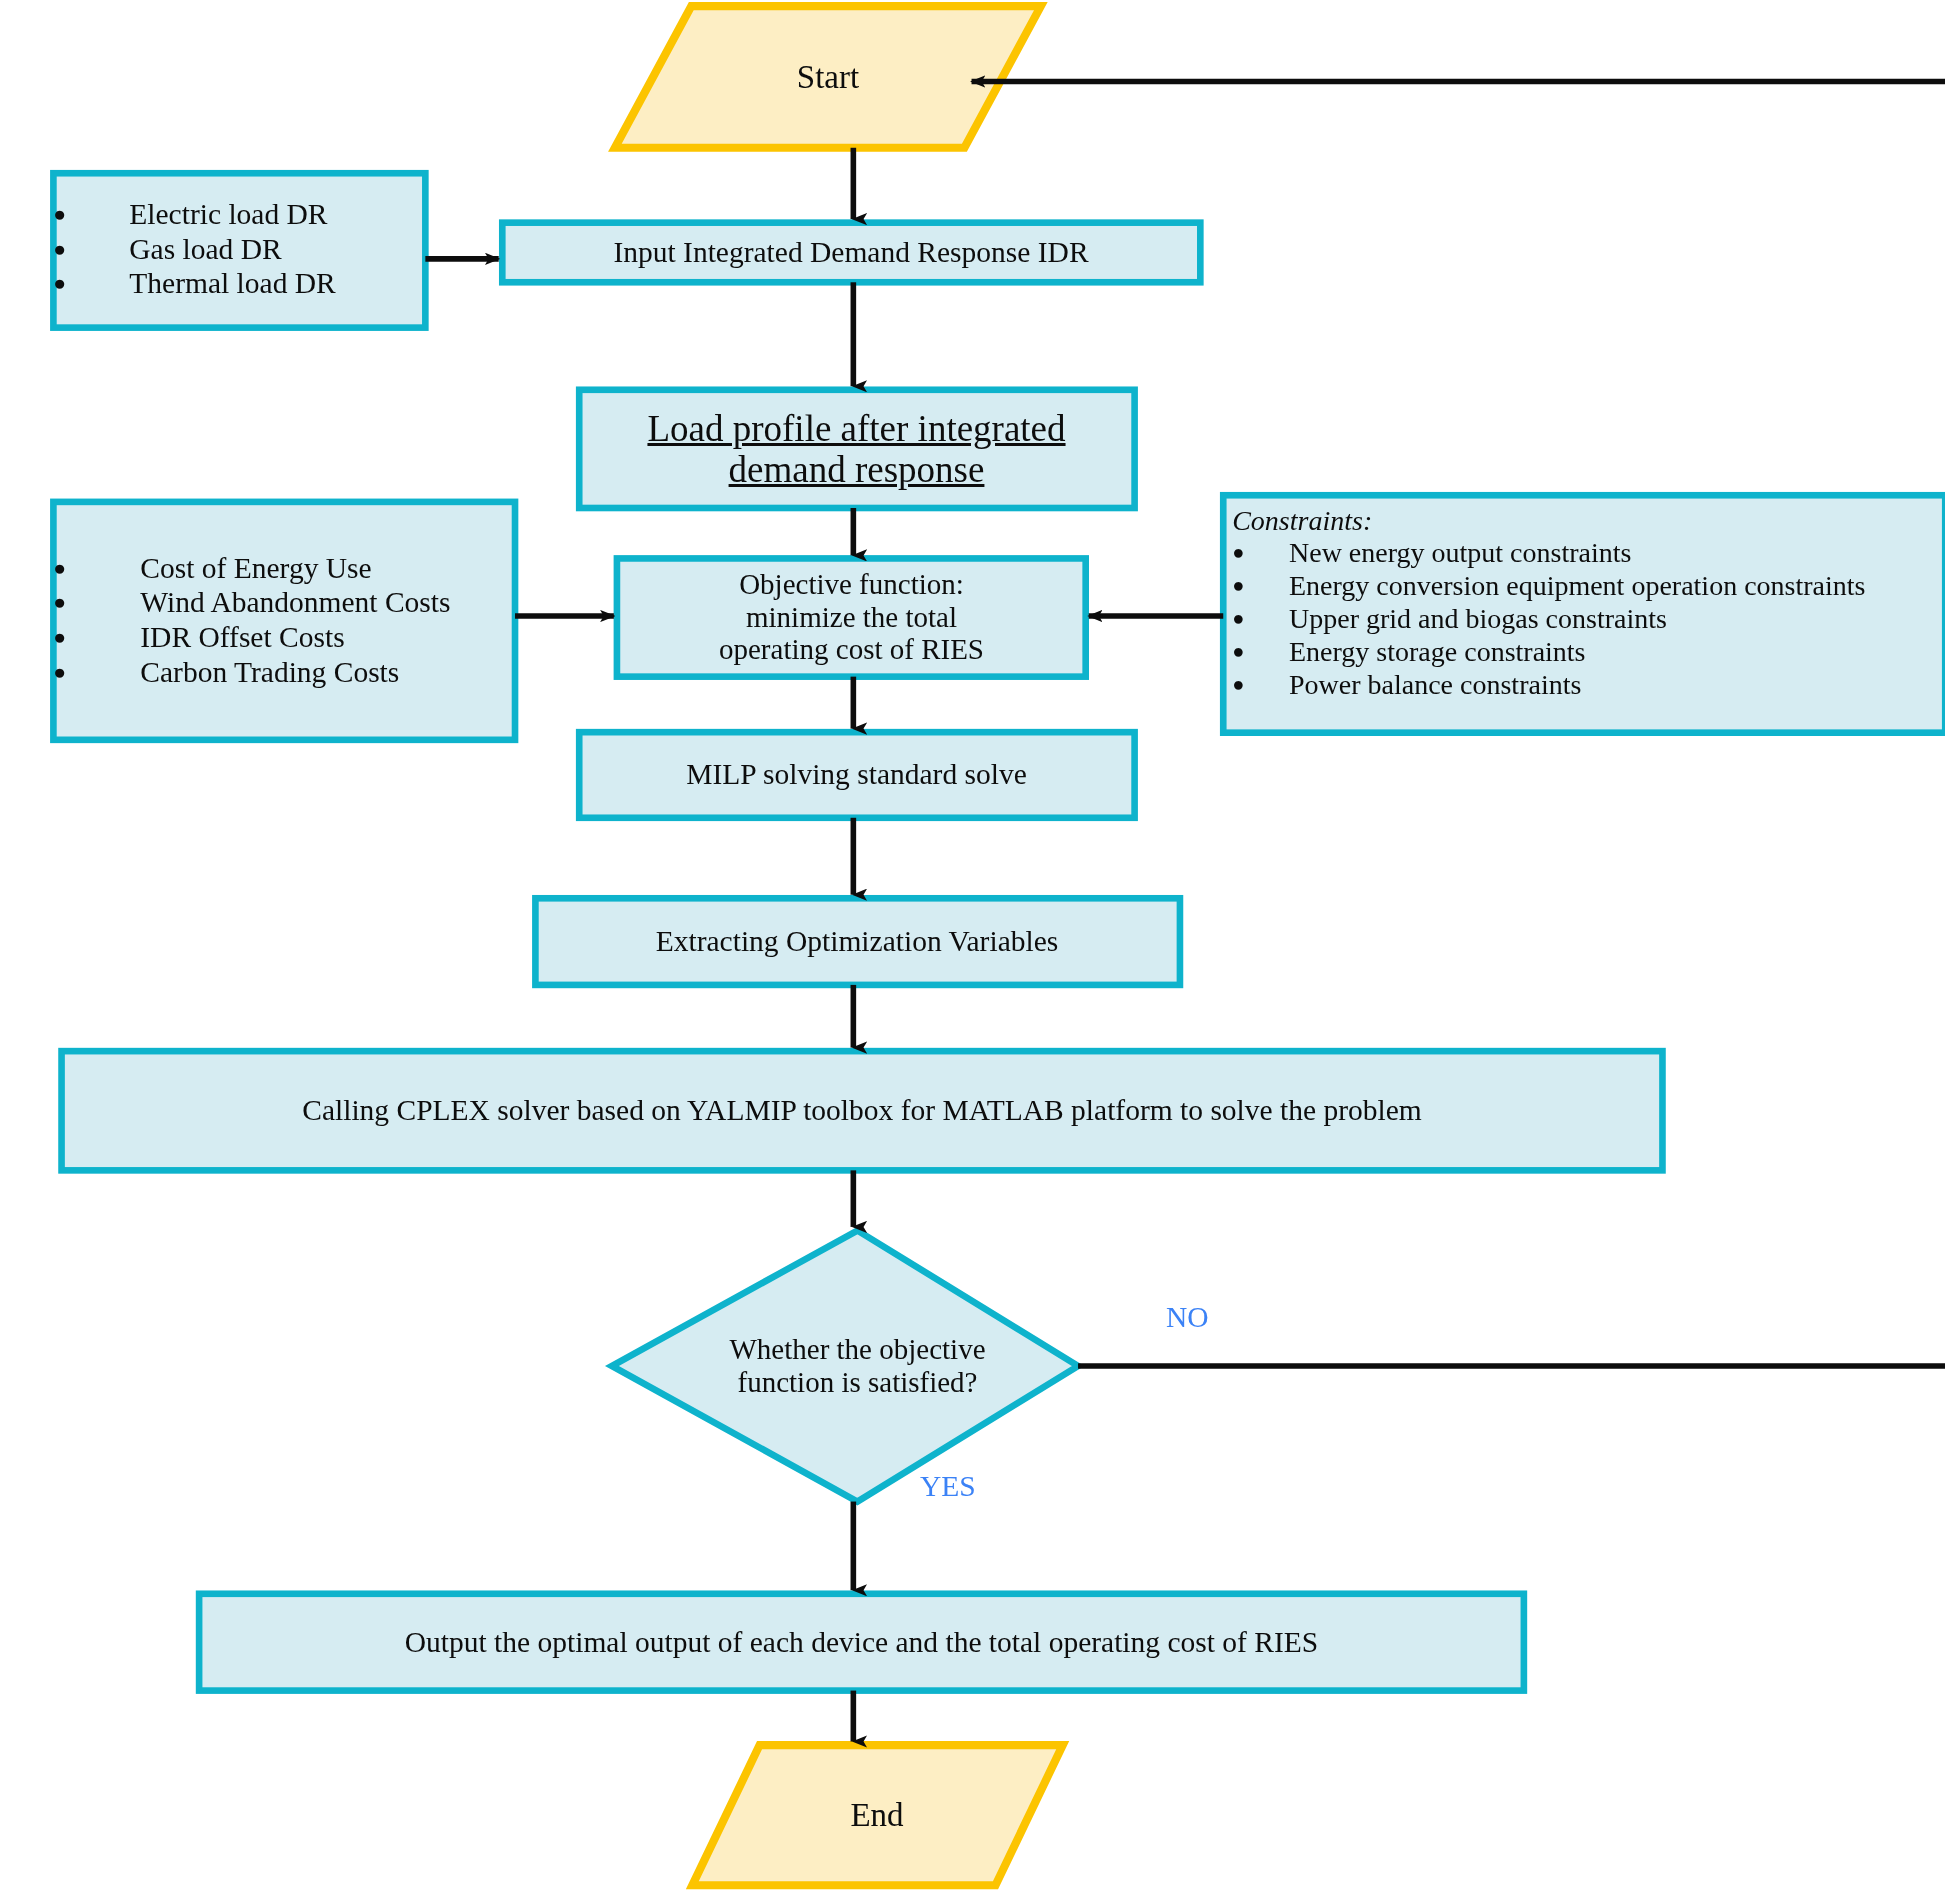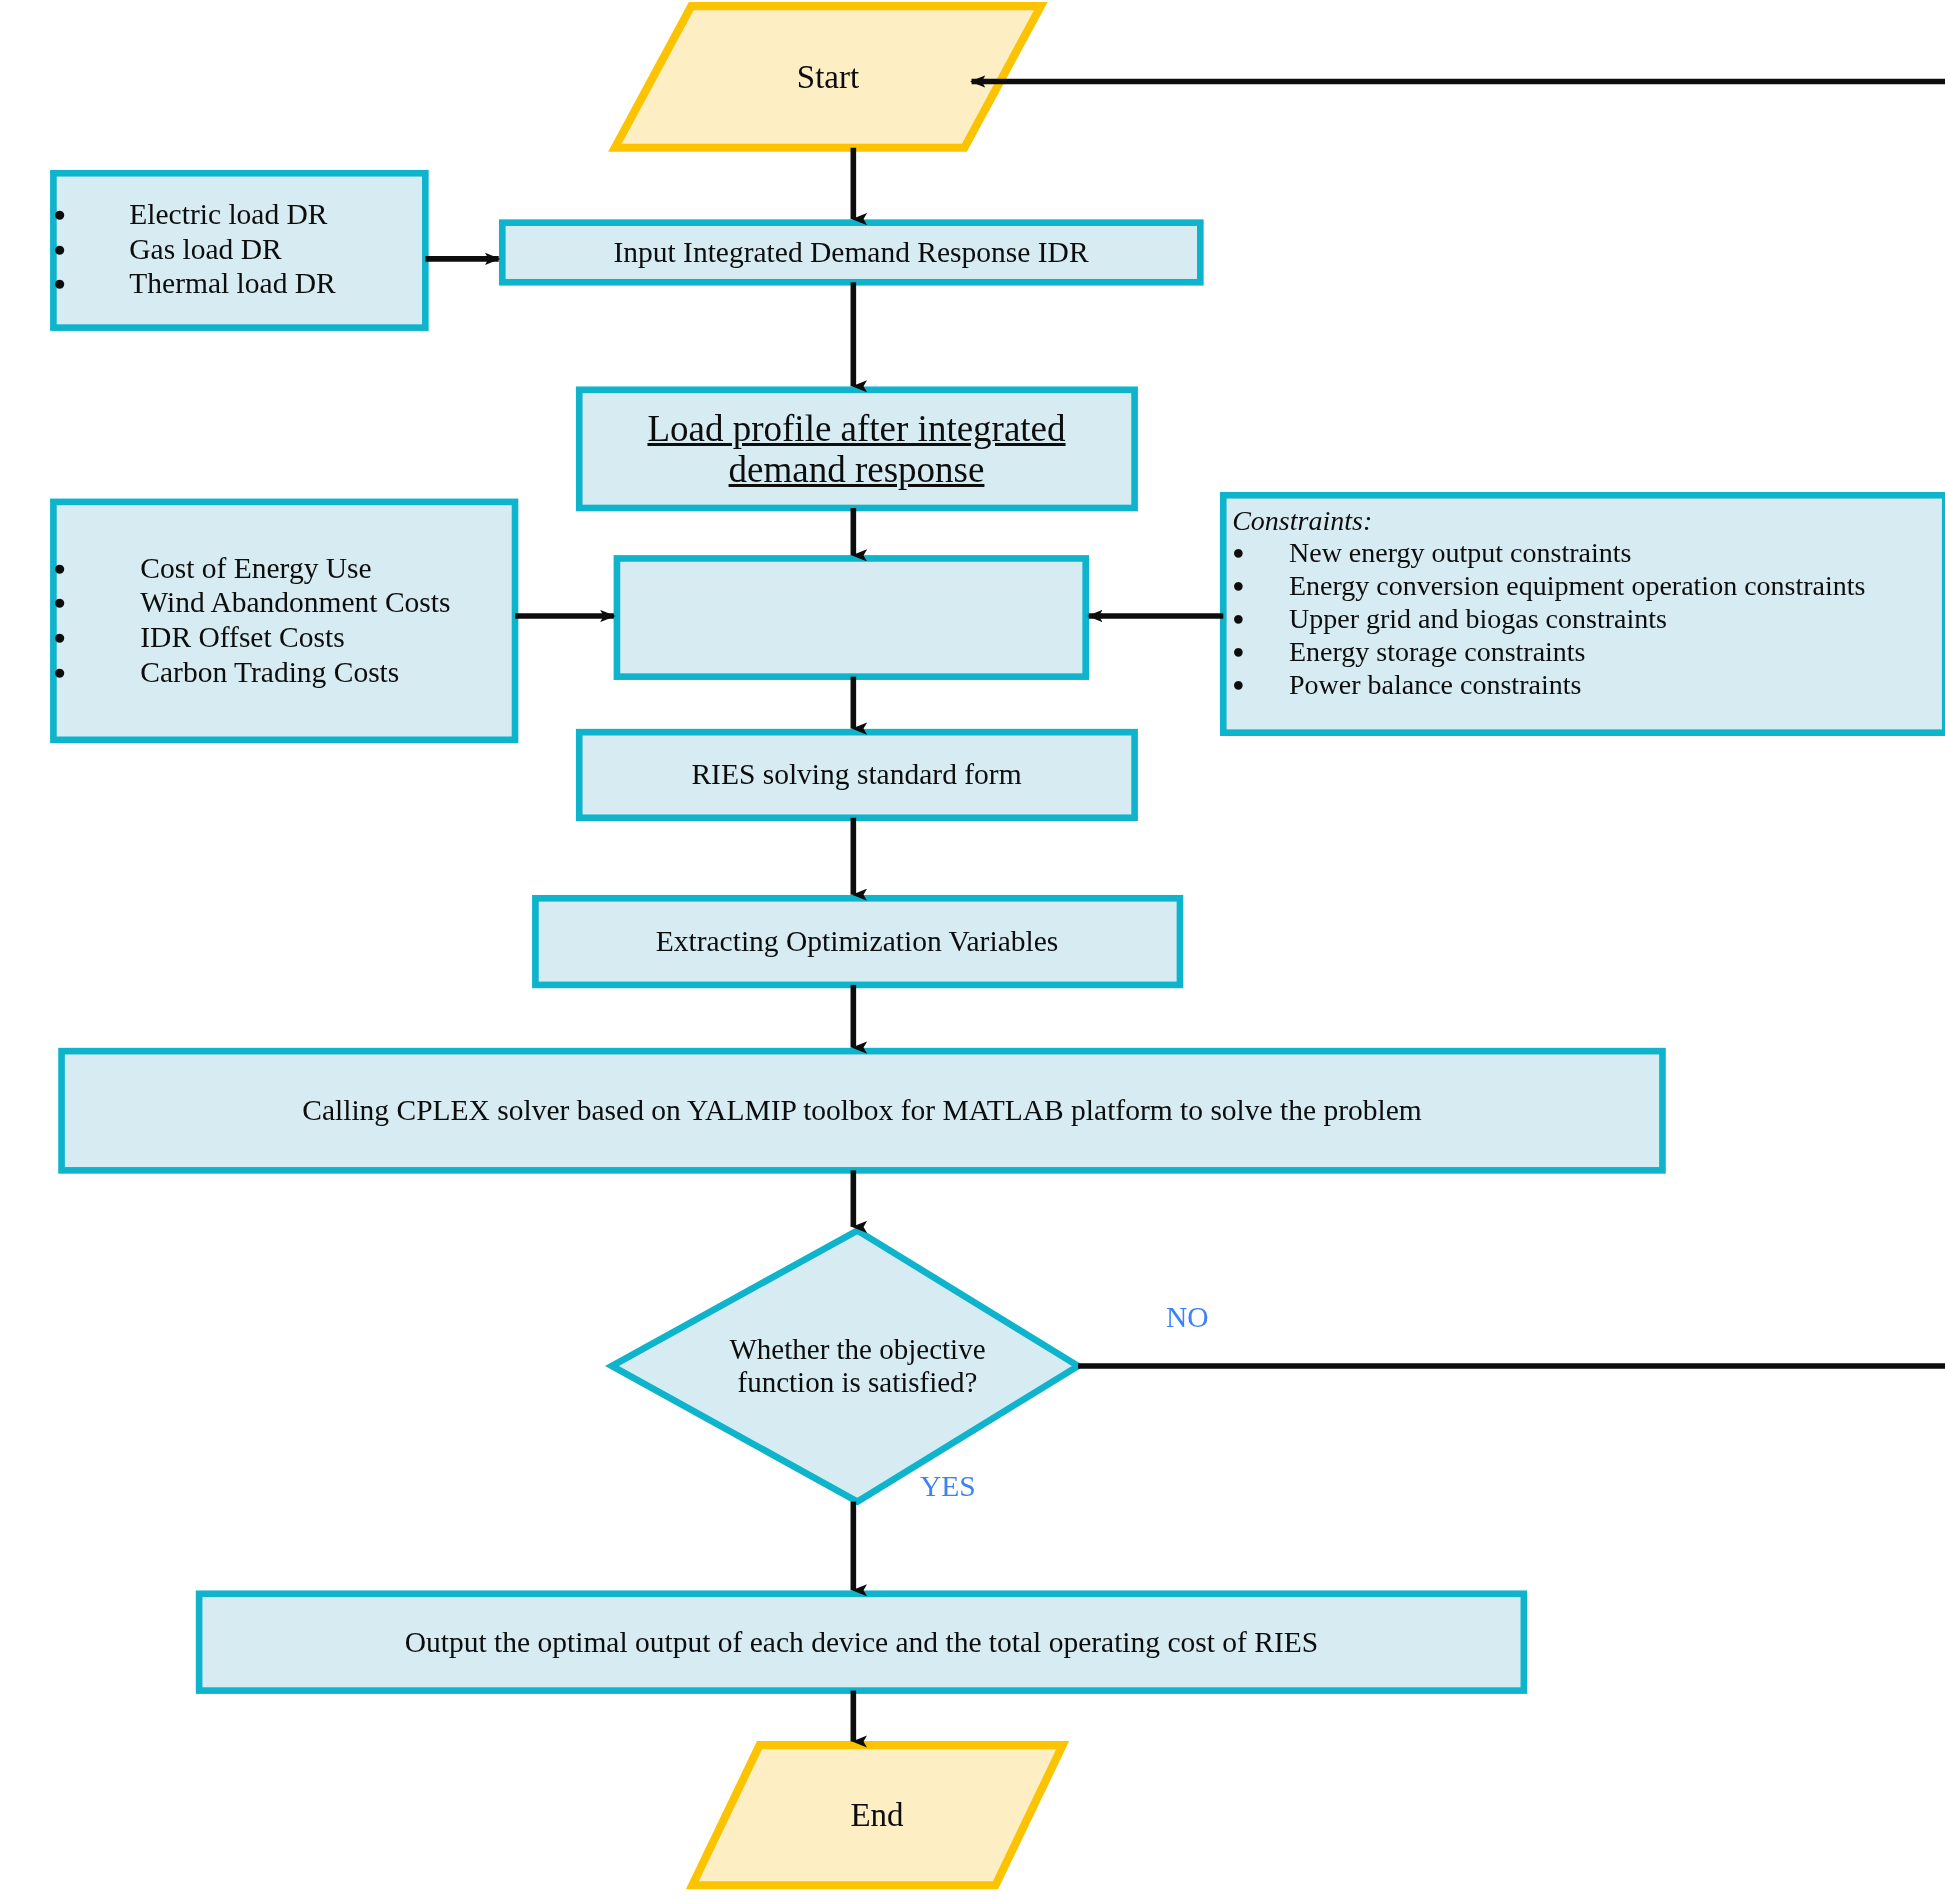--- a/index.html
+++ b/index.html
@@ -157,20 +157,23 @@
         <span class="bul">●</span>
         <span class="txt">IDR Offset Costs</span>
       </li>
       <li style="padding-left:87px;">
         <span class="bul">●</span>
         <span class="txt">Carbon Trading Costs</span>
       </li>
     </ul>
   </div>
 
+  <div class="nodeText" style="left:581px;top:558px;width:469px;height:118px;font-size:29px;">Objective function:
+minimize the total
+operating cost of RIES</div>
 
   <div class="bulletBox" style="left:1187px;top:495px;width:722px;height:237px;font-size:28px;justify-content:flex-start;padding-top:10.2px;box-sizing:border-box;">
     <span class="ctitle" style="padding-left:9.2px;line-height:1.15;">Constraints:</span>
     <ul>
       <li style="padding-left:66px;">
         <span class="bul" style="left:9.2px;">●</span>
         <span class="txt">New energy output constraints</span>
       </li>
       <li style="padding-left:66px;">
         <span class="bul" style="left:9.2px;">●</span>
@@ -184,21 +187,21 @@
         <span class="bul" style="left:9.2px;">●</span>
         <span class="txt">Energy storage constraints</span>
       </li>
       <li style="padding-left:66px;">
         <span class="bul" style="left:9.2px;">●</span>
         <span class="txt">Power balance constraints</span>
       </li>
     </ul>
   </div>
 
-  <div class="nodeText" style="left:543px;top:732px;width:555px;height:86px;font-size:29.5px;">RIES solving standard form</div>
+  <div class="nodeText" style="left:543px;top:732px;width:555px;height:86px;font-size:29.5px;">MILP solving standard solve</div>
 
   <div class="nodeText" style="left:25.5px;top:1051px;width:1601px;height:119px;font-size:29.5px;">Calling CPLEX solver based on YALMIP toolbox for MATLAB platform to solve the problem</div>
 
   <div class="nodeText" style="left:499px;top:898px;width:644px;height:87px;font-size:29.5px;">Extracting Optimization Variables</div>
 
   <div class="nodeText" style="left:601px;top:1304px;width:441px;height:123px;font-size:29px;">Whether the objective
 function is satisfied?</div>
 
   <div class="edgeLabel" style="left:1130px;top:1301px;font-size:29.5px;">NO</div>
 

